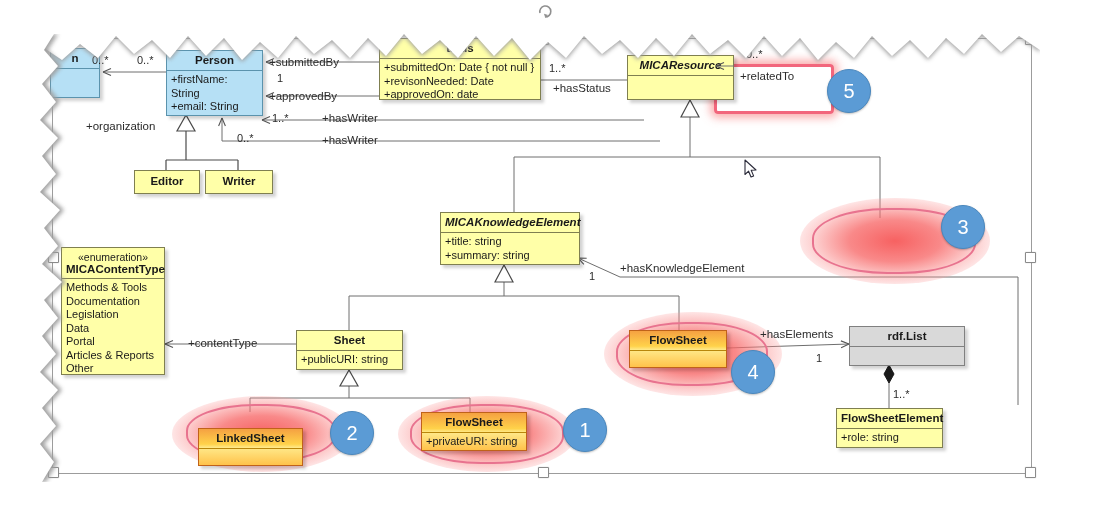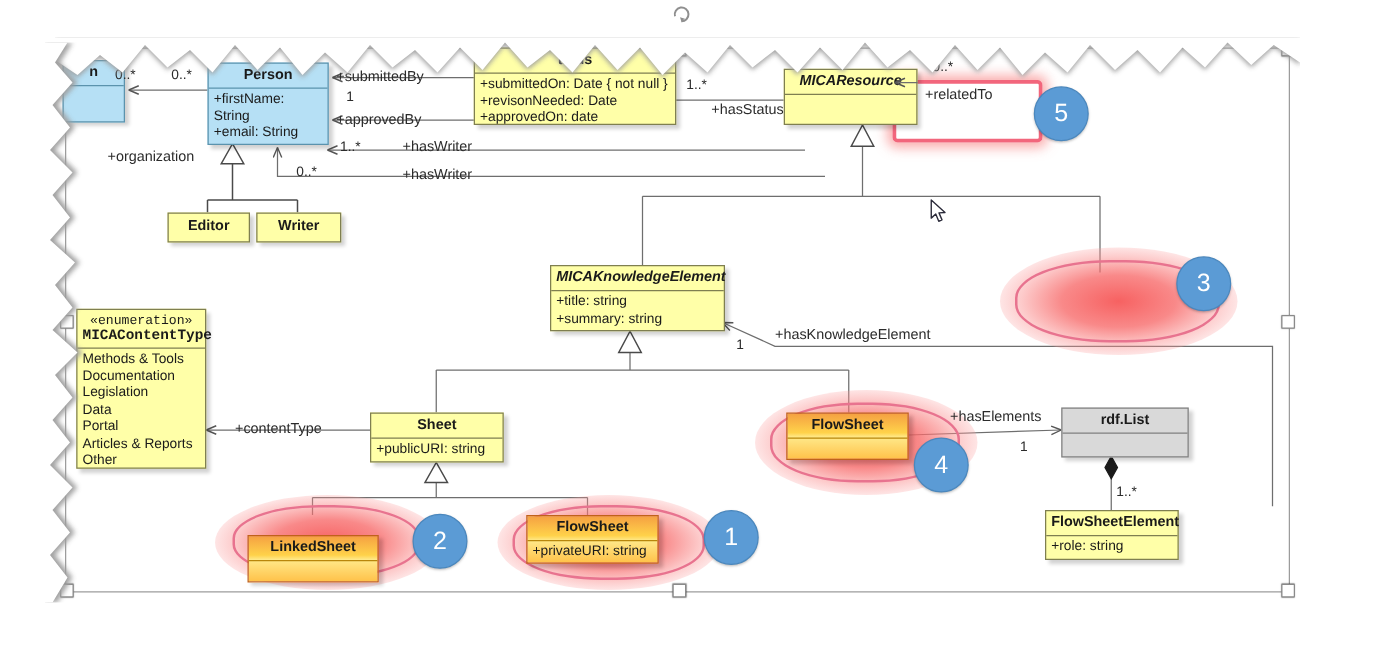--- a/index.html
+++ b/index.html
@@ -208,21 +208,21 @@
     <div class="hd">MICAKnowledgeElement</div>
     <div class="sep"></div>
     <div class="body">
       <div>+title: string</div>
       <div>+summary: string</div>
     </div>
   </div>
 
 
   <div class="cls" style="left:61px;top:247px;width:104px;height:128px;">
-    <div class="hd" style="line-height:12px;font-family:Liberation Mono, monospace;">
+    <div class="hd" style="line-height:12px;">
       <div style="font-weight:normal;font-size:10.5px;">«enumeration»</div>
       <div>MICAContentType</div>
     </div>
     <div class="sep"></div>
     <div class="body">
       <div>Methods &amp; Tools</div>
       <div>Documentation</div>
       <div>Legislation</div>
       <div>Data</div>
       <div>Portal</div>
@@ -238,21 +238,21 @@
       <div>+publicURI: string</div>
     </div>
   </div>
 
   <div class="cls hl" style="left:629px;top:330px;width:98px;height:38px;">
     <div class="hd">FlowSheet</div>
     <div class="sep"></div>
     <div class="body" style="height:16px;"></div>
   </div>
 
-  <div class="cls gray" style="left:849px;top:326px;width:102px;height:40px;">
+  <div class="cls gray" style="left:849px;top:326px;width:116px;height:40px;">
     <div class="hd">rdf.List</div>
     <div class="sep"></div>
     <div class="body" style="height:17px;"></div>
   </div>
 
   <div class="cls hl" style="left:198px;top:428px;width:105px;height:38px;">
     <div class="hd">LinkedSheet</div>
     <div class="sep"></div>
     <div class="body" style="height:16px;"></div>
   </div>
@@ -271,21 +271,21 @@
     <div class="body">
       <div>+role: string</div>
     </div>
   </div>
 
   <div class="lbl" style="left:86px;top:88px;margin-top:32px;">+organization</div>
   <div class="lbl" style="left:269px;top:56px;">+submittedBy</div>
   <div class="lbl" style="left:269px;top:90px;">+approvedBy</div>
   <div class="lbl" style="left:322px;top:112px;text-align:right;">+hasWriter</div>
   <div class="lbl" style="left:322px;top:134px;">+hasWriter</div>
-  <div class="lbl" style="left:553px;top:82px;margin-left:16px;">+hasStatus</div>
+  <div class="lbl" style="left:553px;top:82px;">+hasStatus</div>
   <div class="lbl" style="left:740px;top:70px;">+relatedTo</div>
   <div class="lbl" style="left:620px;top:262px;">+hasKnowledgeElement</div>
   <div class="lbl" style="left:188px;top:337px;">+contentType</div>
   <div class="lbl" style="left:760px;top:328px;">+hasElements</div>
 
   <div class="mult" style="left:92px;top:54px;">0..*</div>
   <div class="mult" style="left:137px;top:54px;">0..*</div>
   <div class="mult" style="left:277px;top:72px;">1</div>
   <div class="mult" style="left:272px;top:112px;">1..*</div>
   <div class="mult" style="left:237px;top:132px;">0..*</div>

